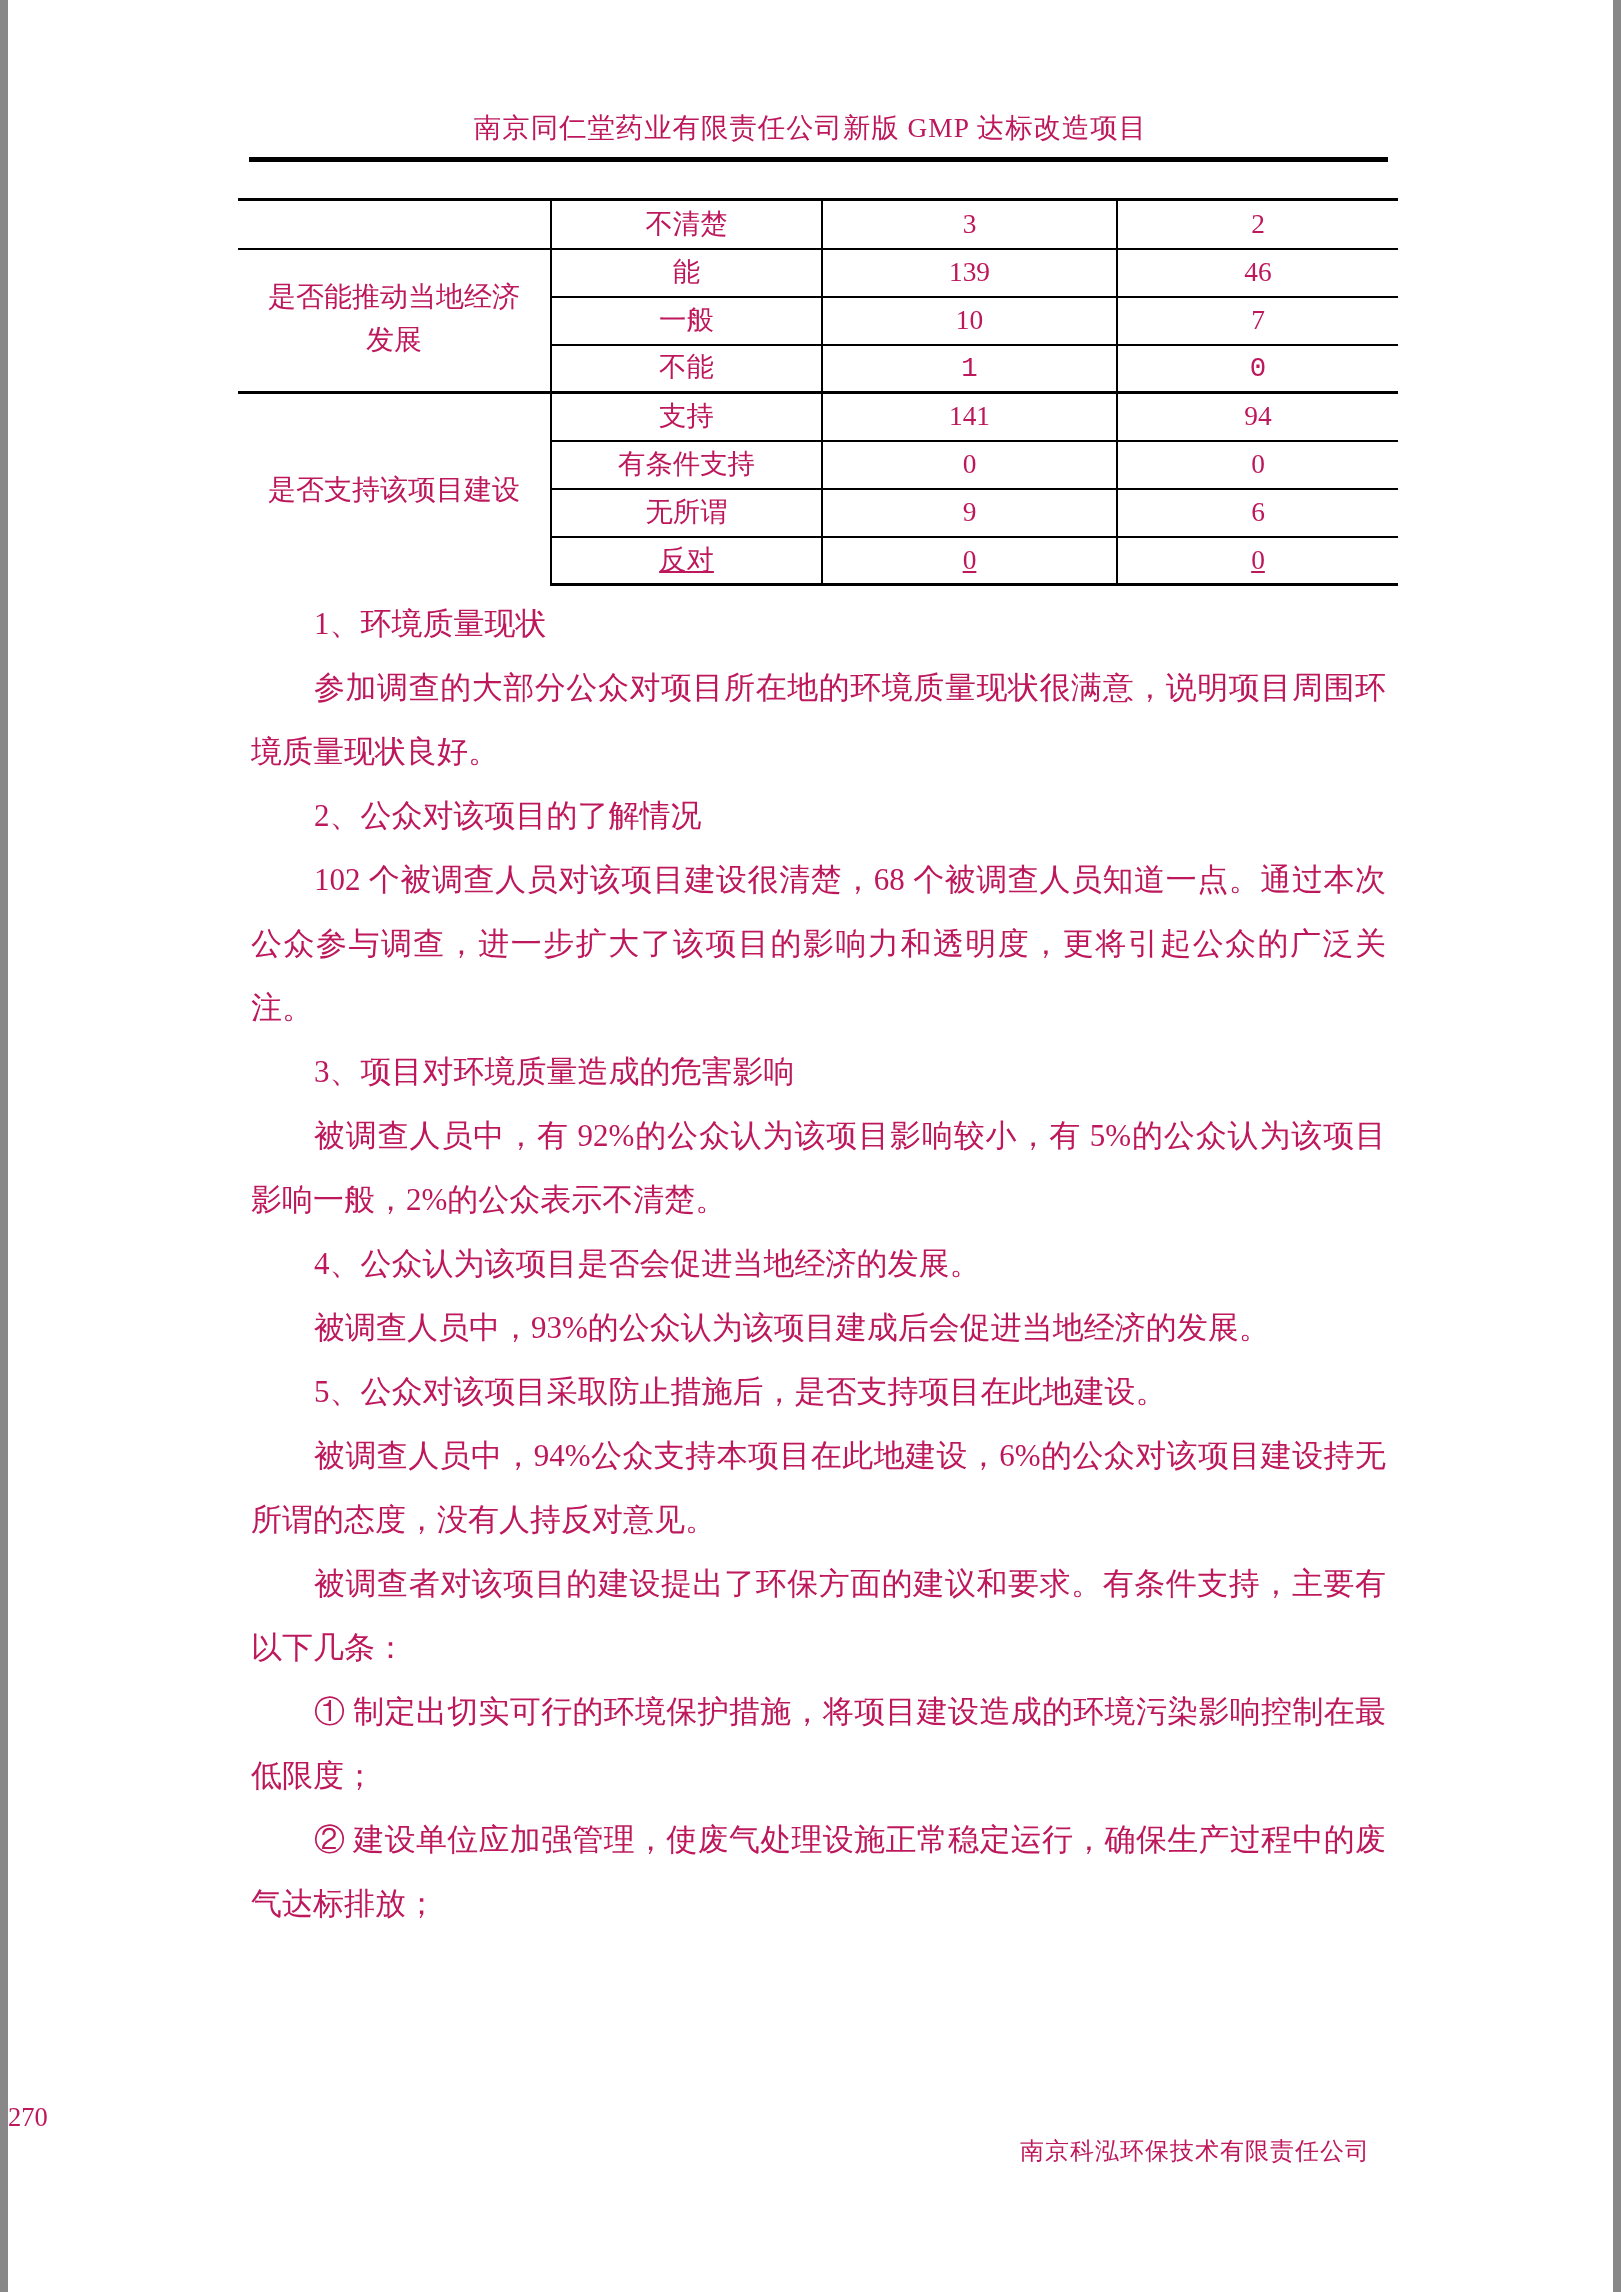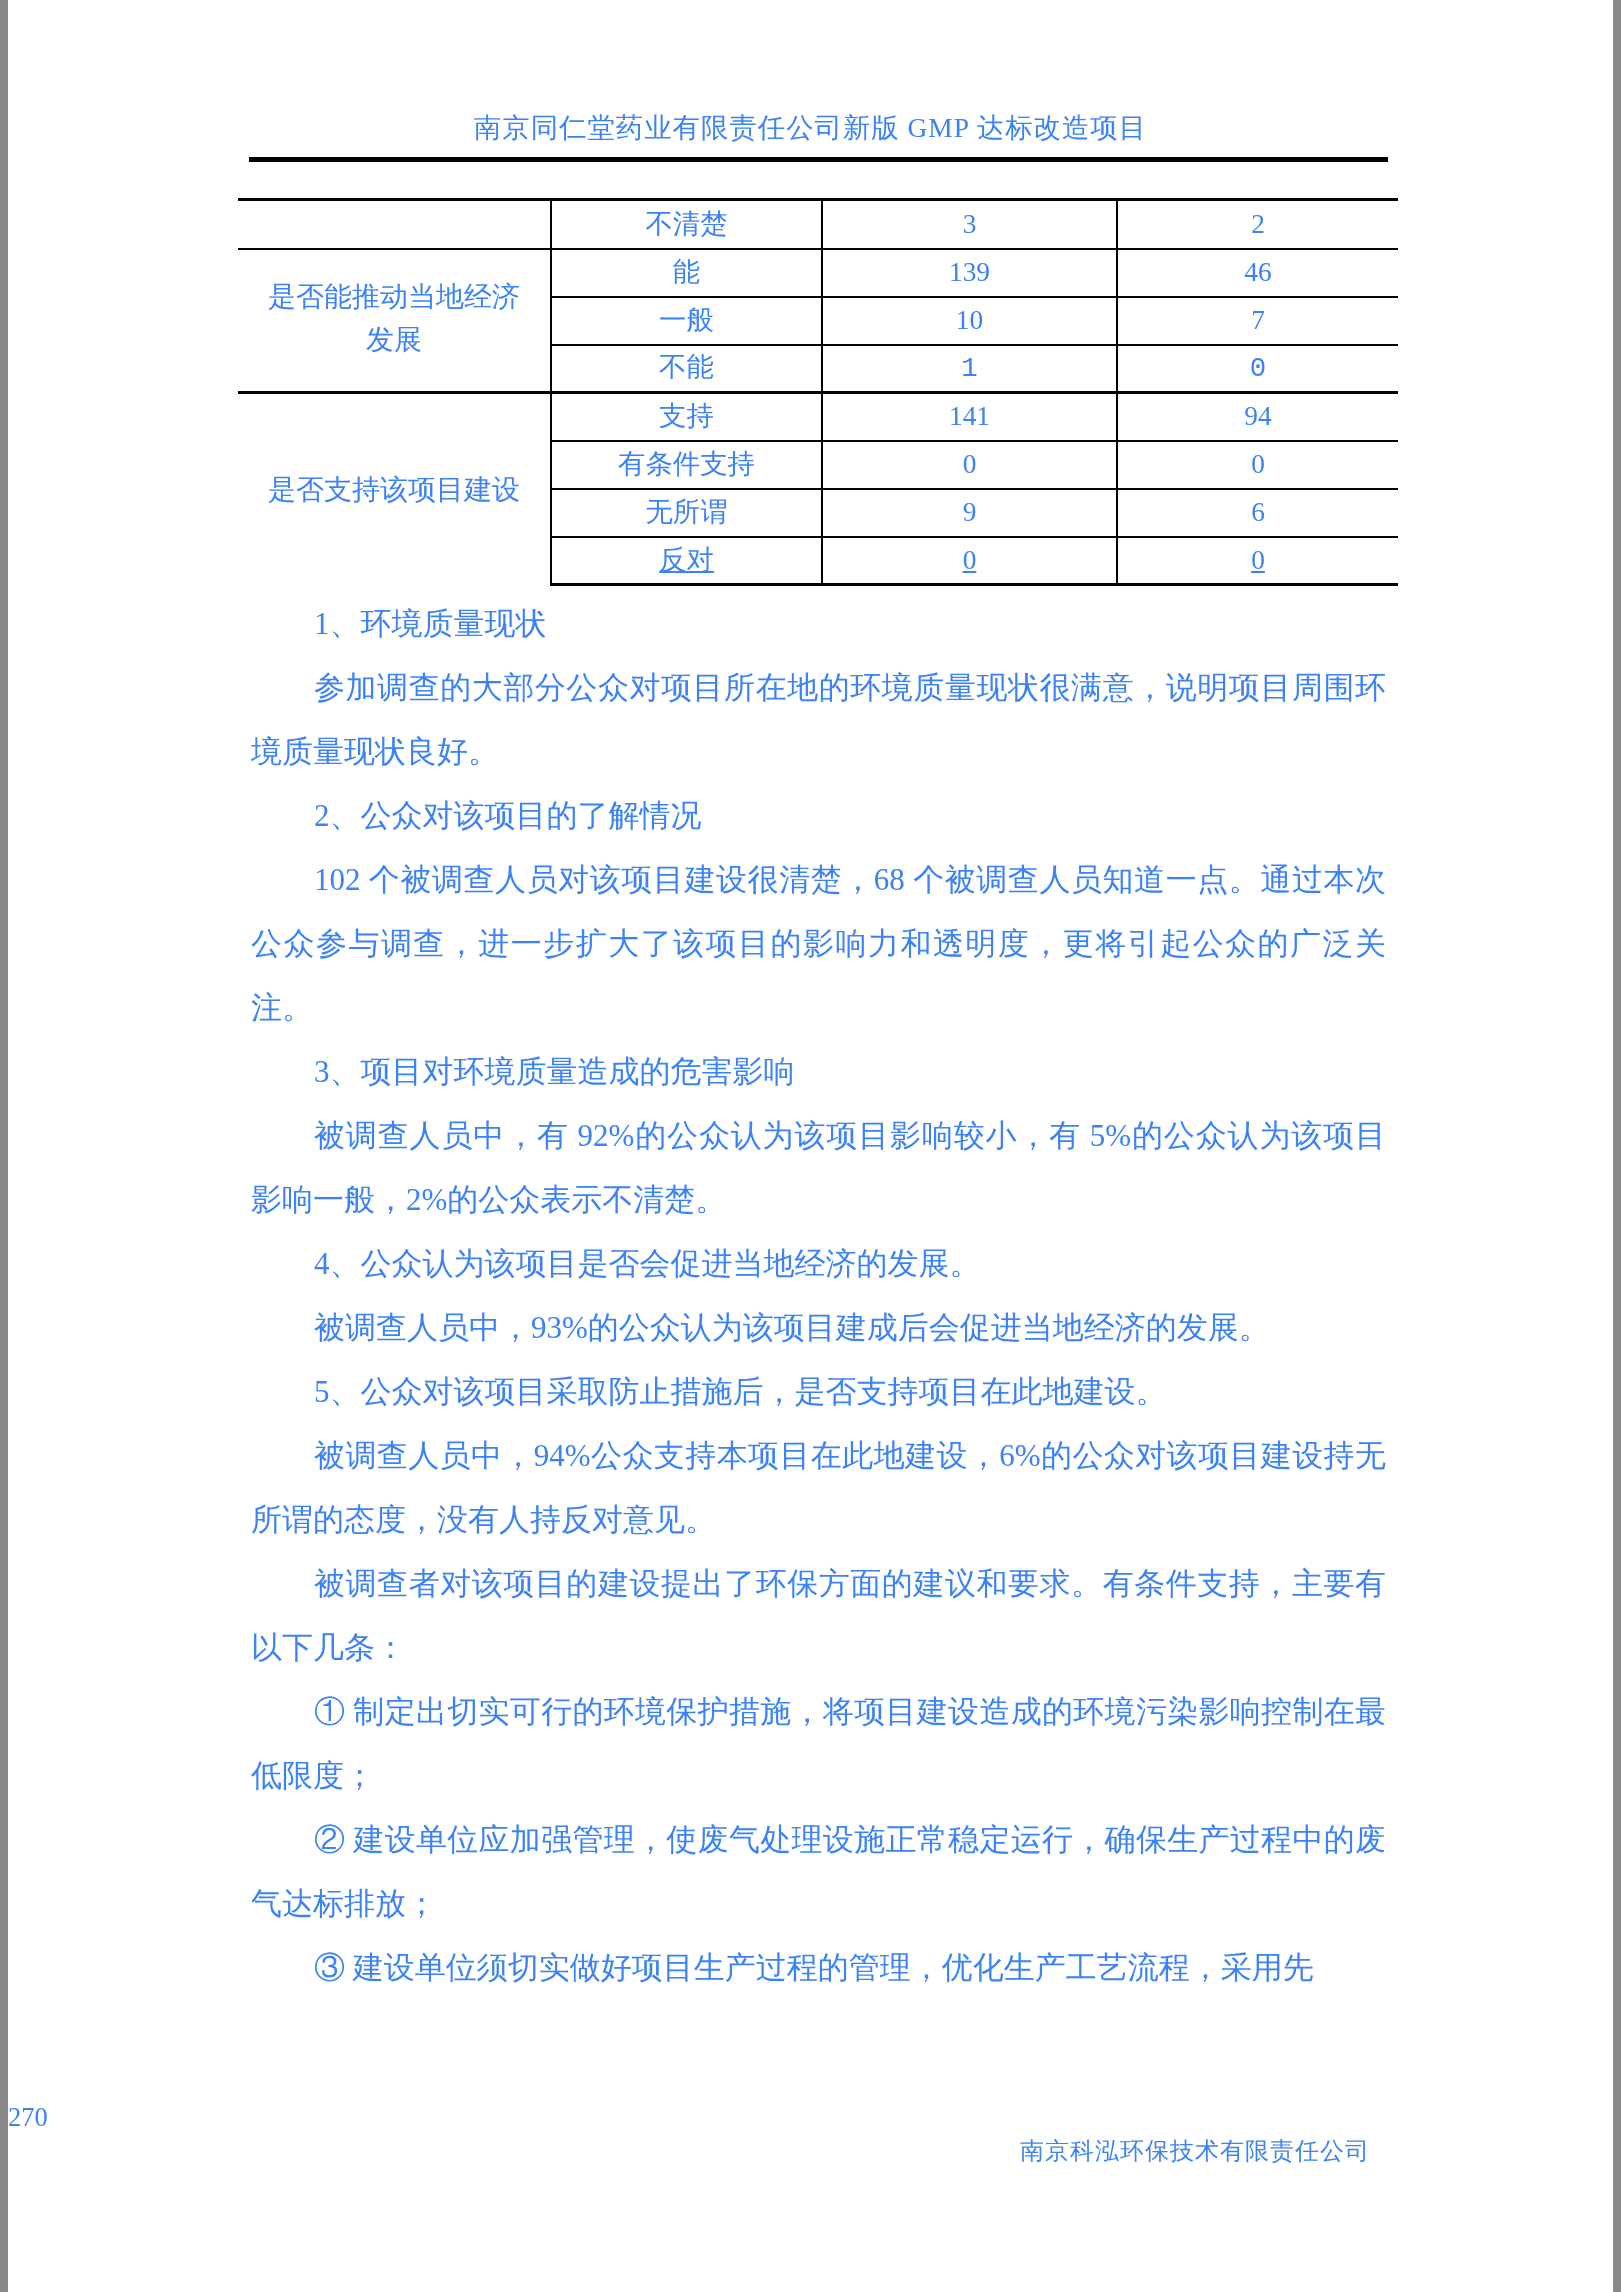--- a/index.html
+++ b/index.html
@@ -1,18 +1,18 @@
 <!DOCTYPE html>
 <html><head>
 <meta charset="utf-8">
 <style>
   html, body { margin:0; padding:0; background:#888; }
   .page {
     position:relative; width:1605px; height:2293px; margin:0 auto;
-    background:#ffffff; color:#3b82f6;
+    background:#ffffff; color:#be185d;
     font-family:"Liberation Serif","DejaVu Serif",serif;
     overflow:hidden;
   }
   .header-title {
     position:absolute; top:110px; left:0; width:100%;
     text-align:center; font-size:27.4px; letter-spacing:1px; white-space:nowrap;
   }
   .header-rule {
     position:absolute; left:241px; top:157px; width:1139px; height:4.9px;
     background:#000;
@@ -124,20 +124,19 @@
     <p class="para">102 个被调查人员对该项目建设很清楚，68 个被调查人员知道一点。通过本次公众参与调查，进一步扩大了该项目的影响力和透明度，更将引起公众的广泛关注。</p>
     <p class="para">3、项目对环境质量造成的危害影响</p>
     <p class="para">被调查人员中，有 92%的公众认为该项目影响较小，有 5%的公众认为该项目影响一般，2%的公众表示不清楚。</p>
     <p class="para">4、公众认为该项目是否会促进当地经济的发展。</p>
     <p class="para">被调查人员中，93%的公众认为该项目建成后会促进当地经济的发展。</p>
     <p class="para">5、公众对该项目采取防止措施后，是否支持项目在此地建设。</p>
     <p class="para">被调查人员中，94%公众支持本项目在此地建设，6%的公众对该项目建设持无所谓的态度，没有人持反对意见。</p>
     <p class="para">被调查者对该项目的建设提出了环保方面的建议和要求。有条件支持，主要有以下几条：</p>
     <p class="para">① 制定出切实可行的环境保护措施，将项目建设造成的环境污染影响控制在最低限度；</p>
     <p class="para">② 建设单位应加强管理，使废气处理设施正常稳定运行，确保生产过程中的废气达标排放；</p>
-    <p class="para">③ 建设单位须切实做好项目生产过程的管理，优化生产工艺流程，采用先</p>
   </div>
 
   <div class="page-number">270</div>
   <div class="footer-company">南京科泓环保技术有限责任公司</div>
 
 </div>
 
 
 </body></html>

